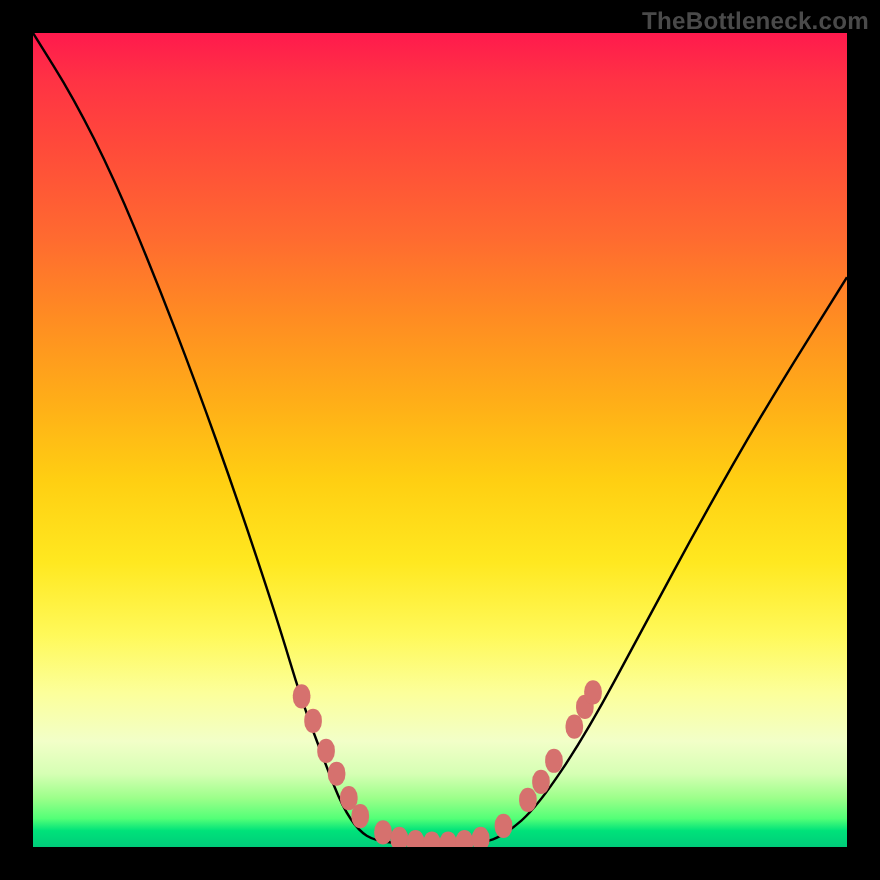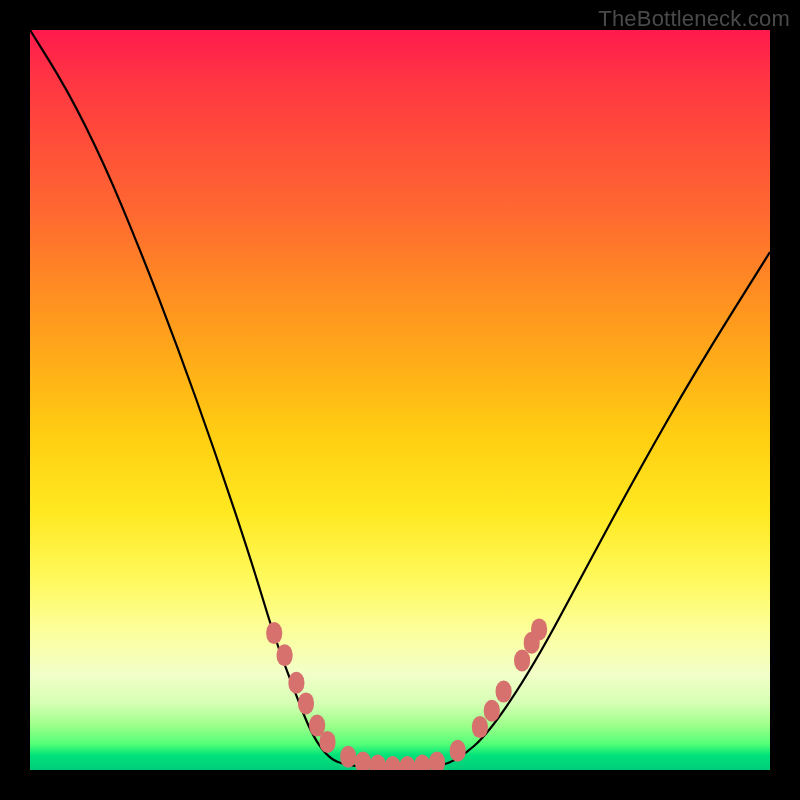--- a/index.html
+++ b/index.html
@@ -47,21 +47,21 @@
     width: 740px;
     height: 740px;
   }
   .watermark {
     position: absolute;
     top: 6px;
     right: 10px;
     color: #4a4a4a;
     font-size: 22px;
     letter-spacing: 0.2px;
-    font-weight: 400;
+    font-weight: 700;
   }
 </style>
 </head>
 <body>
 
 <div class="stage">
   <div class="plot-bg"></div>
 
   <svg class="curve-svg" viewBox="0 0 740 740" preserveAspectRatio="none">
     <path id="curve-path" fill="none" stroke="#000000" stroke-width="2.2" d="M 0.0 0.0 Q 0.0 0.0 18.5 29.6 Q 37.0 59.2 55.5 96.2 Q 74.0 133.2 92.5 177.6 Q 111.0 222.0 129.5 270.1 Q 148.0 318.2 166.5 370.0 Q 185.0 421.8 203.5 477.3 Q 222.0 532.8 233.1 569.8 Q 244.2 606.8 255.3 636.4 Q 266.4 666.0 273.8 684.5 Q 281.2 703.0 288.6 714.1 Q 296.0 725.2 303.4 729.7 Q 310.8 734.1 321.9 735.5 Q 333.0 737.0 351.5 737.8 Q 370.0 738.5 388.5 737.8 Q 407.0 737.0 418.1 733.0 Q 429.2 728.9 444.0 716.0 Q 458.8 703.0 481.0 669.7 Q 503.2 636.4 529.1 588.3 Q 555.0 540.2 580.9 492.1 Q 606.8 444.0 636.4 392.2 Q 666.0 340.4 703.0 281.2 T 740.0 222.0"></path>

